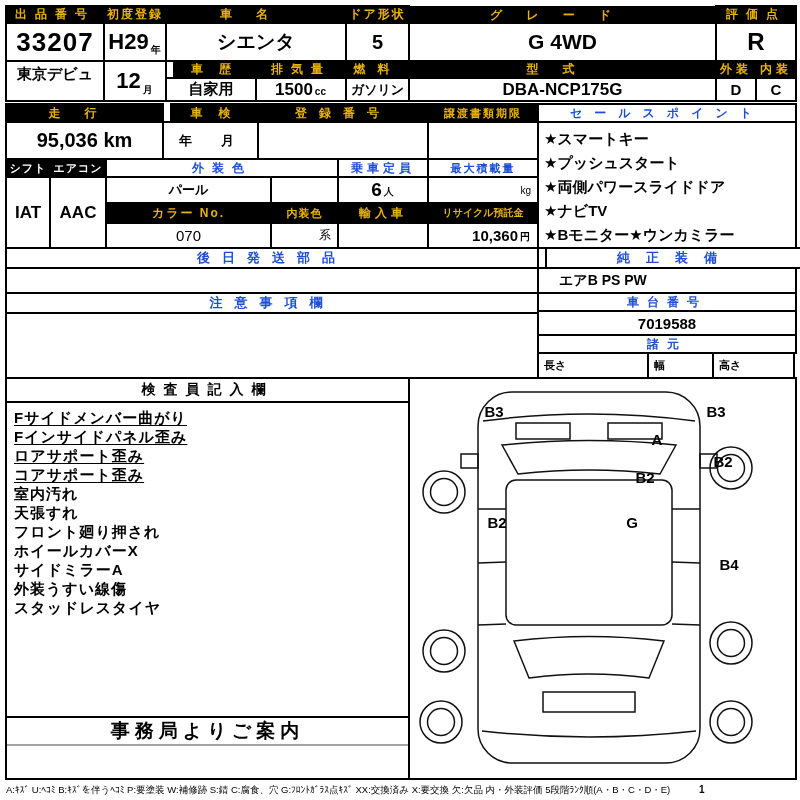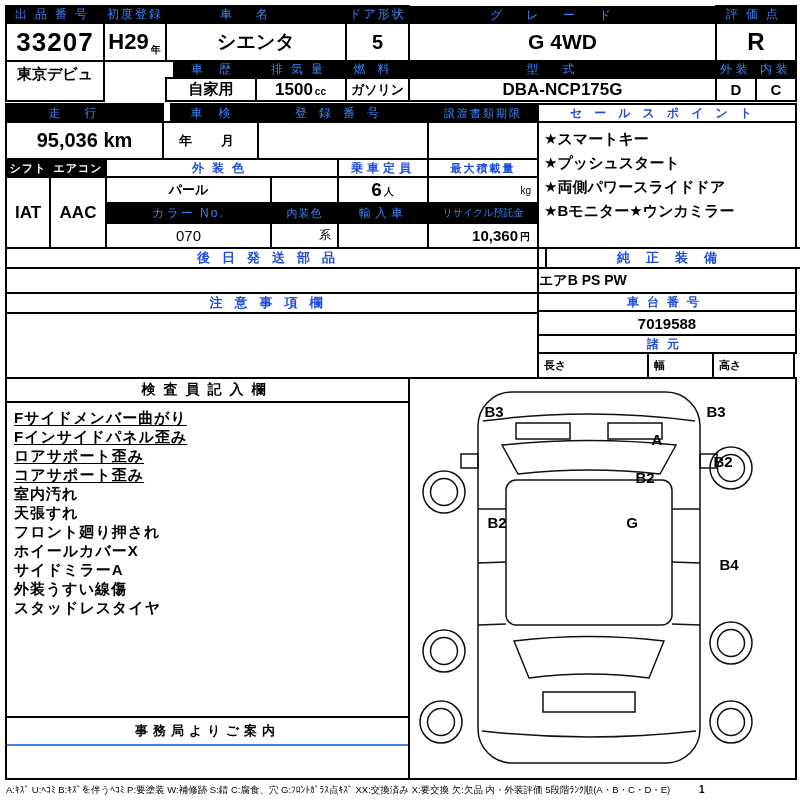--- a/index.html
+++ b/index.html
@@ -1,54 +1,54 @@
 <!DOCTYPE html>
 <html><head>
 <meta charset="utf-8">
 <style>
   html,body {margin:0; padding:0; background:#e8e8e8;}
   .sheet {position:relative; width:800px; height:800px; background:#fff; color:#000;
           font-family:"Liberation Sans","DejaVu Sans",sans-serif; overflow:hidden;}
   .c {position:absolute; box-sizing:border-box; border:2px solid #000; background:#fff;
       display:flex; align-items:center; justify-content:center; overflow:hidden; white-space:nowrap;}
-  .hdr {background:#000; color:#3b82f6; font-size:12px; font-weight:normal; letter-spacing:2px;}
+  .hdr {background:#000; color:#eab308; font-size:12px; font-weight:bold; letter-spacing:2px;}
   .hdr-sm {background:#000; color:#fff; font-size:11px; font-weight:bold; letter-spacing:1px;}
   .wh {background:#fff; color:#1d4ed8; font-size:12px; font-weight:bold; letter-spacing:2px;}
   .ls4 {letter-spacing:4px; margin-right:-4px;}
   .ls8 {letter-spacing:8px; margin-right:-8px;}
   .ls12 {letter-spacing:12px; margin-right:-12px;}
   .ls16 {letter-spacing:16px; margin-right:-16px;margin-left:8px;}
   .ls24 {letter-spacing:24px; margin-right:-24px;}
   .v13 {font-size:13px; font-weight:bold;}
   .v14 {font-size:14px; font-weight:bold;}
   .v15 {font-size:15px; font-weight:bold;}
   .v17 {font-size:17px; font-weight:bold;}
   .v19 {font-size:19px; font-weight:bold;}
   .v20 {font-size:20px; font-weight:bold;}
   .v21 {font-size:21px; font-weight:bold;}
   .v22 {font-size:22px; font-weight:bold;}
   .v24 {font-size:24px; font-weight:bold;}
   .v26 {font-size:26px; font-weight:bold; letter-spacing:1px;}
   .unit {font-size:10px; font-weight:bold; align-self:flex-end; padding:0 1px 3px 2px;}
   .dateslot {font-size:13px; letter-spacing:8px; font-weight:bold;}
   .right {justify-content:flex-end; padding-right:6px;}
-  .left {justify-content:flex-start; padding-left:0;}
+  .left {justify-content:flex-start; padding-left:20px;}
   .topalign {align-items:flex-start; padding-top:3px;}
   .salelist {display:block; padding:4px 5px; text-align:left;}
   .salelist div {font-size:15px; font-weight:bold; line-height:24px;}
   .ibox {display:block;}
   .ibox-title {height:22px; border-bottom:2px solid #000; display:flex; align-items:center;
                justify-content:center; font-size:14px; font-weight:bold; letter-spacing:8px;}
   .notes-list {padding:5px 7px;}
   .notes-list .note {font-size:15px; font-weight:bold; line-height:19px; letter-spacing:1px;}
   .notes-list .note.u {text-decoration:underline; text-underline-offset:2px;}
   .office-strip {position:absolute; left:0; right:0; top:337px; height:26px;
-                 border-top:2px solid #000; border-bottom:2px solid #3b82f6;
+                 border-top:2px solid #000; border-bottom:2px solid #a3a3a3;
                  display:flex; align-items:center; justify-content:center;
-                 font-size:13px; font-weight:bold; letter-spacing:5px; background:#fff;}
+                 font-size:19px; font-weight:bold; letter-spacing:5px; background:#fff;}
   .legend {position:absolute; left:6px; top:784px; width:790px; font-size:9.5px;
            white-space:nowrap; color:#000;}
   .legend .pg {margin-left:26px; font-size:10px; font-weight:bold;}
   .spec {font-size:11px; font-weight:bold; justify-content:flex-start; align-items:center; padding-left:5px;}
   svg .dmg {font-family:"Liberation Sans","DejaVu Sans",sans-serif; font-size:15px; font-weight:bold;
             fill:#000; text-anchor:middle; stroke:none;}
 </style>
 </head>
 <body>
 
@@ -65,20 +65,24 @@
   <div class="c" style="left:103px;top:22px;width:64px;height:40px">
     <span class="v22">H29</span>
     <span class="unit">年</span>
   </div>
   <div class="c v19" style="left:165px;top:22px;width:182px;height:40px">シエンタ</div>
   <div class="c v20" style="left:345px;top:22px;width:65px;height:40px">5</div>
   <div class="c v21" style="left:408px;top:22px;width:309px;height:40px">G 4WD</div>
   <div class="c v24" style="left:715px;top:22px;width:82px;height:40px">R</div>
 
   <div class="c v15 topalign" style="left:5px;top:60px;width:100px;height:42px">東京デビュ</div>
+  <div class="c" style="left:103px;top:60px;width:64px;height:42px">
+    <span class="v22">12</span>
+    <span class="unit">月</span>
+  </div>
   <div class="c hdr ls16" style="left:165px;top:60px;width:92px;height:19px">車歴</div>
   <div class="c hdr ls8" style="left:255px;top:60px;width:92px;height:19px">排気量</div>
   <div class="c hdr ls12" style="left:345px;top:60px;width:65px;height:19px">燃料</div>
   <div class="c hdr ls24" style="left:408px;top:60px;width:309px;height:19px">型式</div>
   <div class="c hdr ls4" style="left:715px;top:60px;width:42px;height:19px">外装</div>
   <div class="c hdr ls4" style="left:755px;top:60px;width:42px;height:19px">内装</div>
 
   <div class="c v15" style="left:165px;top:77px;width:92px;height:25px">自家用</div>
   <div class="c" style="left:255px;top:77px;width:92px;height:25px">
     <span class="v17">1500</span>
@@ -95,20 +99,21 @@
   <div class="c hdr" style="left:427px;top:103px;width:112px;height:20px;font-size:11px">譲渡書類期限</div>
   <div class="c wh ls12" style="left:537px;top:103px;width:260px;height:20px">セールスポイント</div>
 
   <div class="c v20" style="left:5px;top:121px;width:159px;height:39px">95,036 km</div>
   <div class="c dateslot" style="left:162px;top:121px;width:97px;height:39px">年　月</div>
   <div class="c" style="left:257px;top:121px;width:172px;height:39px"></div>
   <div class="c salelist" style="left:537px;top:121px;width:260px;height:128px">
       <div>★スマートキー</div>
       <div>★プッシュスタート</div>
       <div>★両側パワースライドドア</div>
+      <div>★ナビTV</div>
       <div>★Bモニター★ウンカミラー</div>
     </div>
 
   <div class="c hdr-sm" style="left:5px;top:158px;width:46px;height:20px">シフト</div>
   <div class="c hdr-sm" style="left:49px;top:158px;width:58px;height:20px">エアコン</div>
   <div class="c v17" style="left:5px;top:176px;width:46px;height:73px">IAT</div>
   <div class="c v17" style="left:49px;top:176px;width:58px;height:73px">AAC</div>
 
   <div class="c wh ls8" style="left:105px;top:158px;width:234px;height:20px">外装色</div>
   <div class="c wh ls4" style="left:337px;top:158px;width:92px;height:20px">乗車定員</div>

